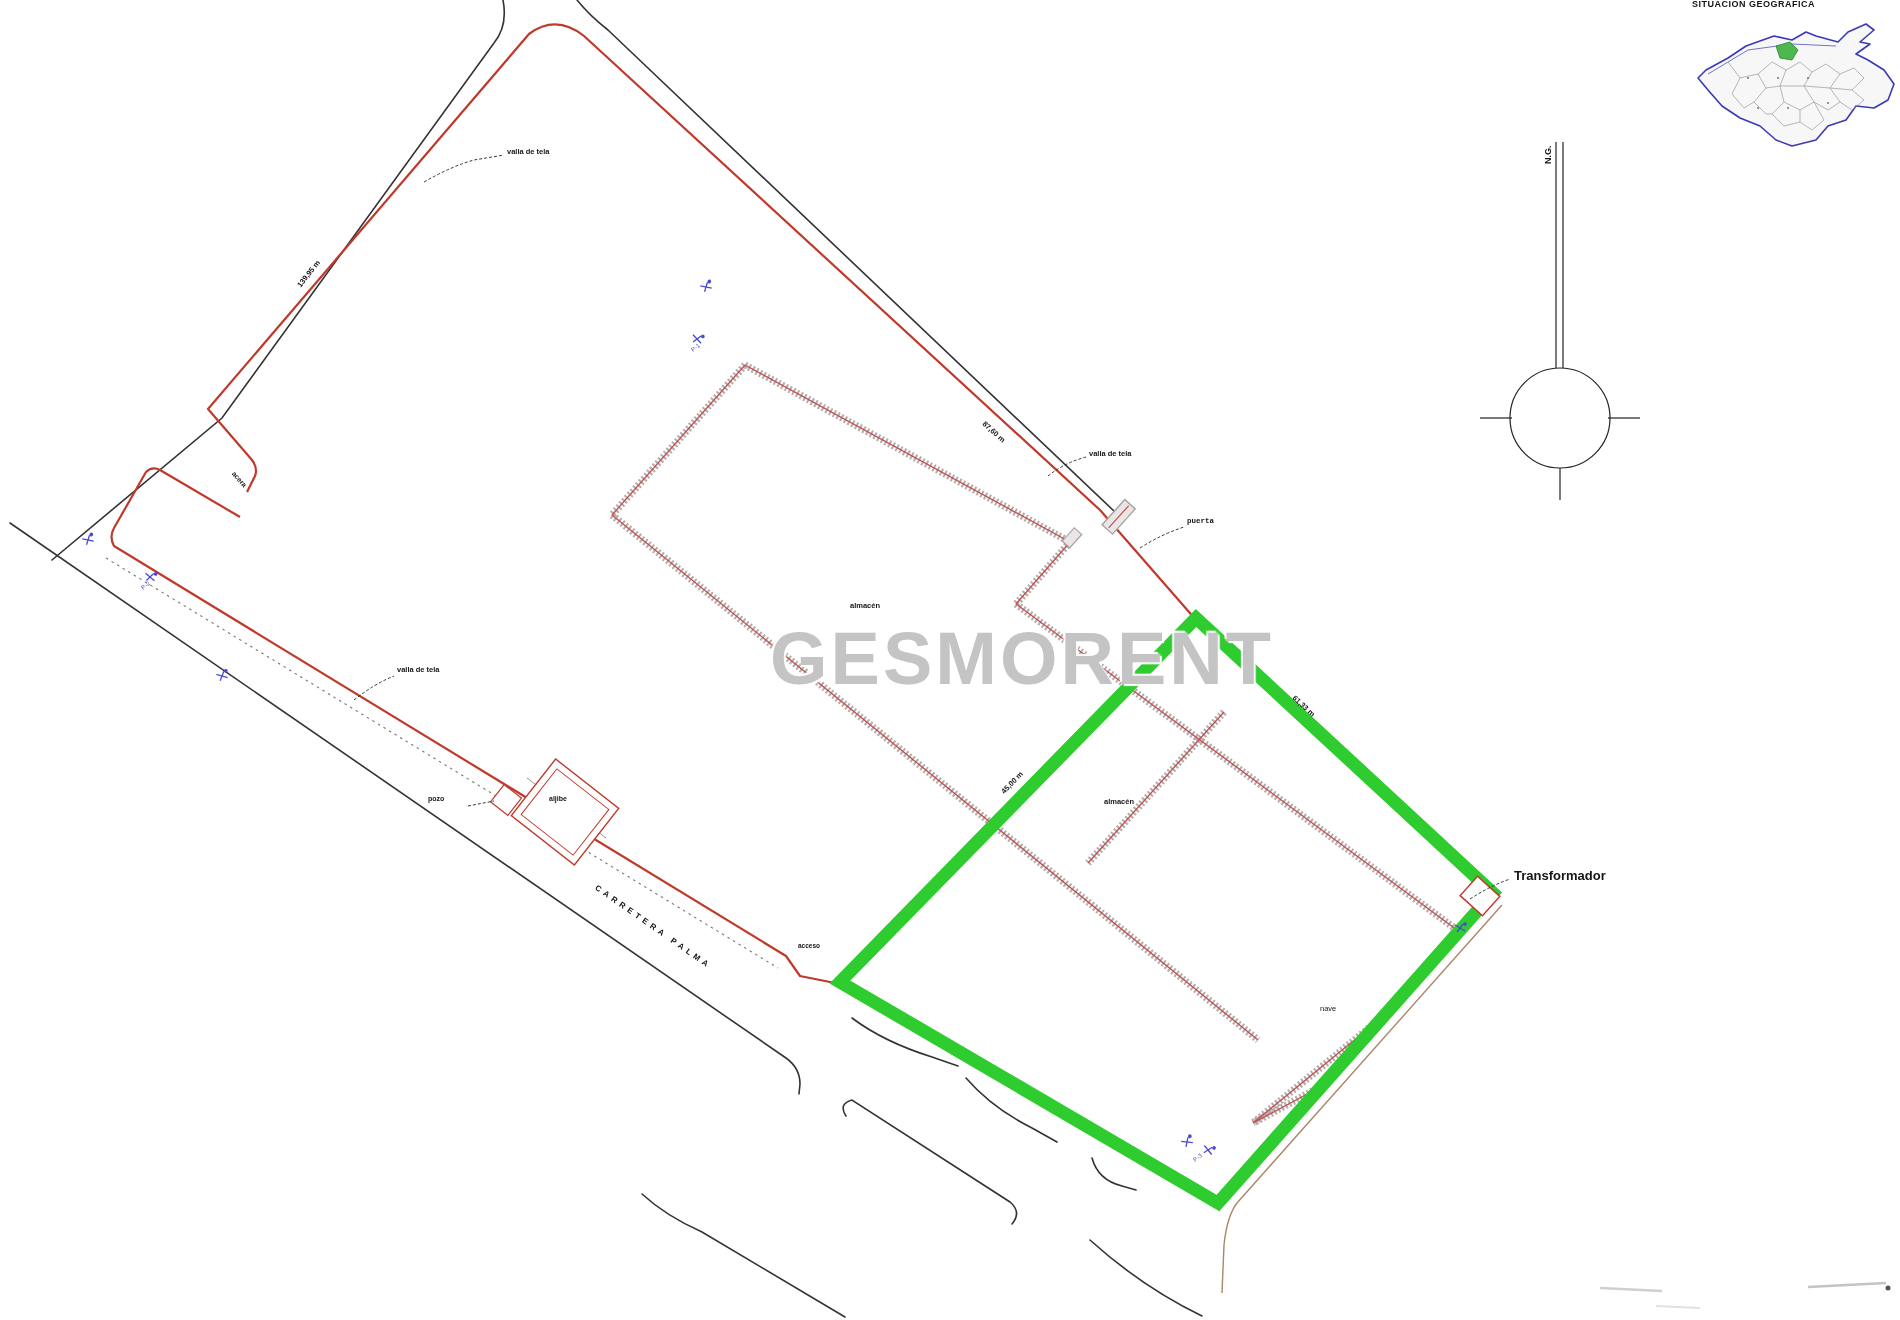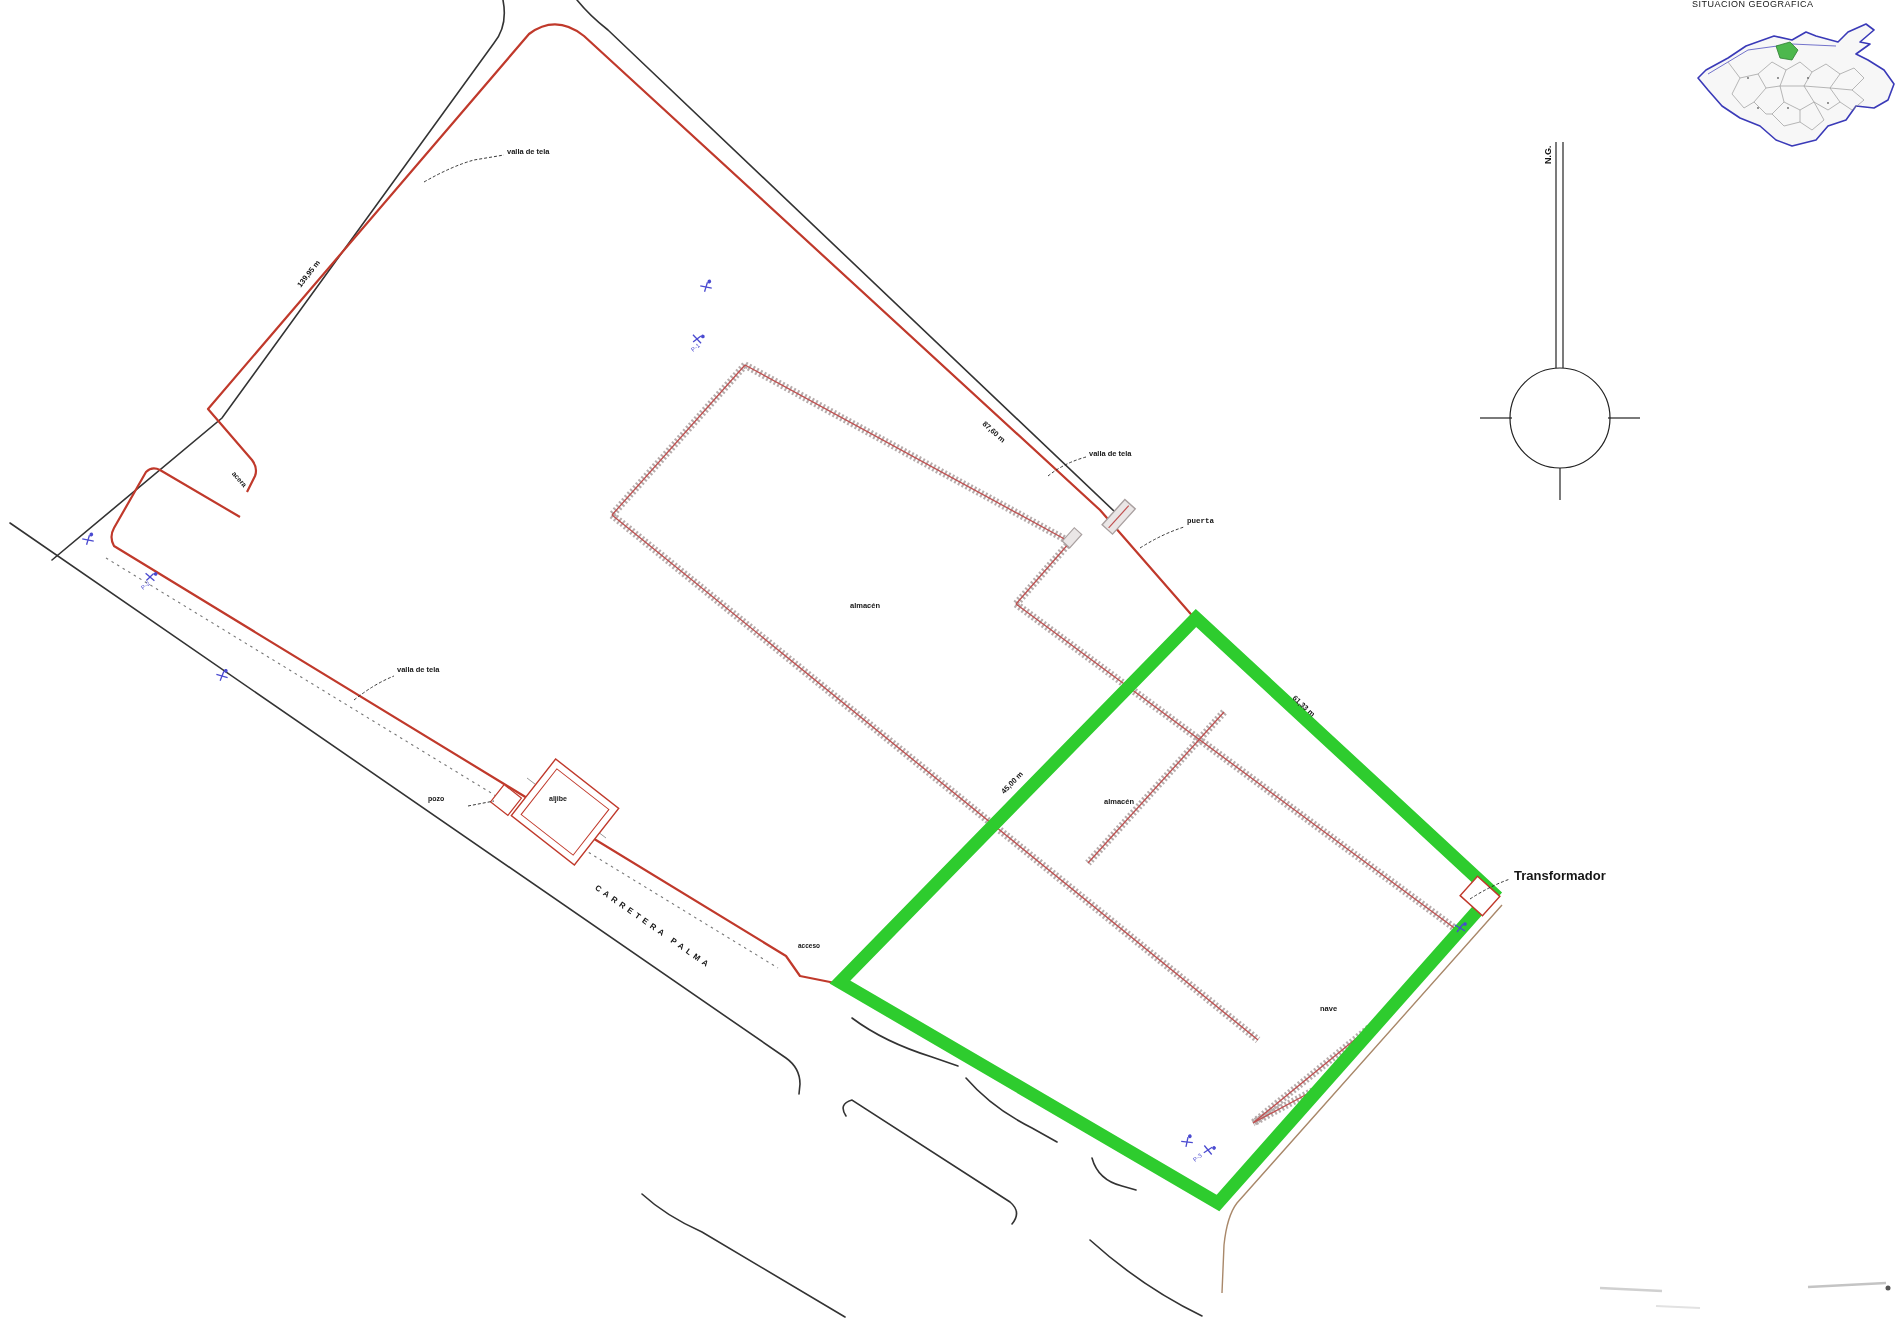--- a/index.html
+++ b/index.html
@@ -142,38 +142,39 @@
           <circle cx="5" cy="-4" r="1.2"></circle>
         </g>
         <g transform="translate(1208,1150) rotate(20)" stroke="#4a4ad0" stroke-width="1.3" fill="#4a4ad0">
           <line x1="-5" y1="-3" x2="5" y2="3"></line>
           <line x1="-3" y1="4" x2="3" y2="-4"></line>
           <circle cx="5" cy="-4" r="1.2"></circle>
         </g>
       </g>
   </svg>
 
+  <div id="watermark">GESMORENT</div>
 
   <div id="annotations">
-      <div class="ann" style="left: 1692px; top: 0px; font-size: 9px; font-weight: 400; letter-spacing: 0.5px; color: rgb(21, 21, 21);">SITUACIÓN GEOGRÁFICA</div>
+      <div class="ann" style="left: 1692px; top: 0px; font-size: 9px; font-weight: 700; letter-spacing: 0.5px; color: rgb(21, 21, 21);">SITUACIÓN GEOGRÁFICA</div>
       <div class="ann" style="left: 1544px; top: 164px; font-size: 9px; font-weight: 700; color: rgb(21, 21, 21); transform: rotate(-90deg);">N.G.</div>
       <div class="ann" style="left: 507px; top: 148px; font-size: 7.5px; font-weight: 700; color: rgb(21, 21, 21);">valla de tela</div>
       <div class="ann" style="left: 296px; top: 284px; font-size: 7.5px; font-weight: 700; color: rgb(21, 21, 21); transform: rotate(-52deg);">139,95 m</div>
       <div class="ann" style="left: 236px; top: 470px; font-size: 7px; font-weight: 700; color: rgb(21, 21, 21); transform: rotate(49deg);">acera</div>
       <div class="ann" style="left: 986px; top: 420px; font-size: 7.5px; font-weight: 700; color: rgb(21, 21, 21); transform: rotate(42deg);">87,60 m</div>
       <div class="ann" style="left: 1089px; top: 450px; font-size: 7.5px; font-weight: 700; color: rgb(21, 21, 21);">valla de tela</div>
       <div class="ann" style="left: 1187px; top: 518px; font-size: 7.5px; font-weight: 700; color: rgb(21, 21, 21); font-family: Liberation Mono, monospace;">puerta</div>
       <div class="ann" style="left: 397px; top: 666px; font-size: 7.5px; font-weight: 700; color: rgb(21, 21, 21);">valla de tela</div>
       <div class="ann" style="left: 428px; top: 795px; font-size: 7px; font-weight: 700; color: rgb(21, 21, 21);">pozo</div>
       <div class="ann" style="left: 549px; top: 795px; font-size: 7px; font-weight: 700; color: rgb(21, 21, 21);">aljibe</div>
       <div class="ann" style="left: 598px; top: 884px; font-size: 8px; font-weight: 700; letter-spacing: 4px; color: rgb(21, 21, 21); transform: rotate(35deg);">CARRETERA PALMA</div>
       <div class="ann" style="left: 798px; top: 943px; font-size: 6.5px; font-weight: 700; color: rgb(21, 21, 21);">acceso</div>
       <div class="ann" style="left: 1000px; top: 790px; font-size: 7.5px; font-weight: 700; color: rgb(21, 21, 21); transform: rotate(-46deg);">45,00 m</div>
       <div class="ann" style="left: 1296px; top: 694px; font-size: 7.5px; font-weight: 700; color: rgb(21, 21, 21); transform: rotate(43deg);">61,33 m</div>
       <div class="ann" style="left: 1514px; top: 869px; font-size: 13px; font-weight: 700; color: rgb(21, 21, 21);">Transformador</div>
       <div class="ann" style="left: 850px; top: 602px; font-size: 7.5px; font-weight: 700; color: rgb(21, 21, 21);">almacén</div>
       <div class="ann" style="left: 1104px; top: 798px; font-size: 7.5px; font-weight: 700; color: rgb(21, 21, 21);">almacén</div>
-      <div class="ann" style="left: 1320px; top: 1005px; font-size: 7.5px; font-weight: 700; color: rgb(21, 21, 21);">nave</div>
+      <div class="ann" style="left: 1320px; top: 1005px; font-size: 7.5px; font-weight: 400; color: rgb(21, 21, 21);">nave</div>
       <div class="ann" style="left: 690px; top: 348px; font-size: 6px; font-weight: 400; color: rgb(74, 74, 208); transform: rotate(-38deg);">P-1</div>
       <div class="ann" style="left: 140px; top: 586px; font-size: 6px; font-weight: 400; color: rgb(74, 74, 208); transform: rotate(-38deg);">P-2</div>
       <div class="ann" style="left: 1192px; top: 1158px; font-size: 6px; font-weight: 400; color: rgb(74, 74, 208); transform: rotate(-38deg);">P-3</div>
     </div>
 </div>
 
 </body></html>

